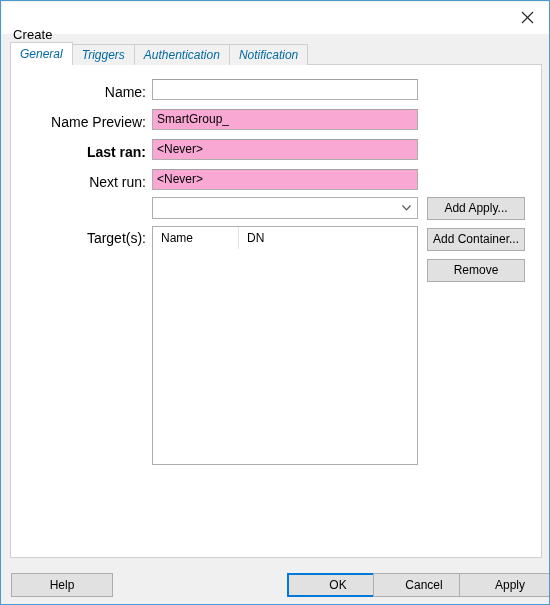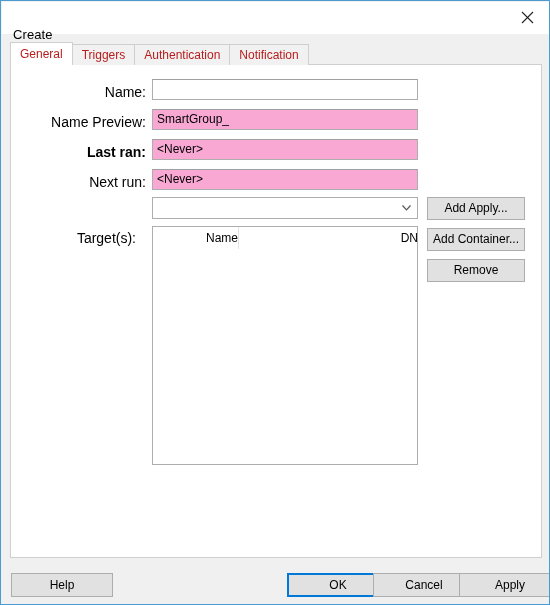--- a/index.html
+++ b/index.html
@@ -66,24 +66,25 @@
   }
   .tab {
     height: 21px;
     line-height: 21px;
     padding: 0 9px;
     box-sizing: border-box;
     border: 1px solid #cfcfcf;
     border-bottom: none;
     background: #f1f1f1;
     font-size: 12px;
-    color: #b91c1c;
+    color: #0369a1;
     margin-right: -1px;
     cursor: default;
     white-space: nowrap;
+    font-style: italic;
   }
   .tab.active {
     height: 23px;
     line-height: 22px;
     background: #ffffff;
     border-color: #cfcfcf;
     position: relative;
     z-index: 4;
   }
 
@@ -176,21 +177,20 @@
   .col-head {
     position: absolute;
     top: 0;
     height: 22px;
     line-height: 22px;
     font-size: 12px;
     color: #000000;
     box-sizing: border-box;
     padding-left: 8px;
     cursor: default;
-    text-align: right;
   }
   #col-name { left: 0px; width: 86px; border-right: 1px solid #e2e2e2; }
   #col-dn   { left: 86px; width: 179px; }
   #list-body { position: absolute; left:0; top:23px; right:0; bottom:0; background:#ffffff; }
 
   
   .sidebtn {
     position: absolute;
     left: 426px;
     width: 98px;
@@ -247,21 +247,21 @@
     <div class="tab">Authentication</div>
     <div class="tab">Notification</div>
   </div>
 
   <div id="tabpanel"></div>
 
   <div class="label" style="left:45px; top:83px; width:100px;">Name:</div>
   <div class="label" style="left:25px; top:113px; width:120px;">Name Preview:</div>
   <div class="label" style="left:45px; top:143px; width:100px;font-weight:bold;">Last ran:</div>
   <div class="label" style="left:45px; top:173px; width:100px;">Next run:</div>
-  <div class="label" style="left:35px; top:229px; width:100px;">Target(s):</div>
+  <div class="label" style="left:45px; top:229px; width:100px;">Target(s):</div>
 
   <div class="field" style="left:151px; top:78px;  width:266px;"></div>
   <div class="field readonly" style="left:151px; top:108px; width:266px;">SmartGroup_</div>
   <div class="field readonly" style="left:151px; top:138px; width:266px;">&lt;Never&gt;</div>
   <div class="field readonly" style="left:151px; top:168px; width:266px;">&lt;Never&gt;</div>
 
   <div id="portal-url">
     <div id="portal-url-value"></div>
     <div id="portal-url-arrow">
       <svg width="9" height="6" viewBox="0 0 9 6" aria-hidden="true">

